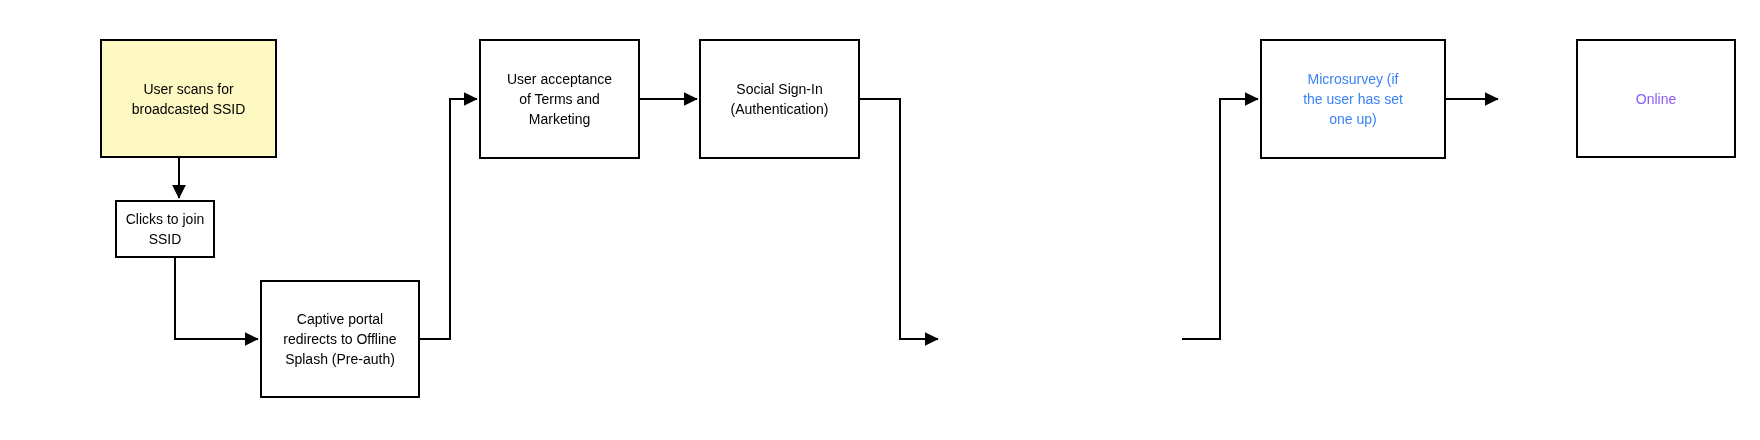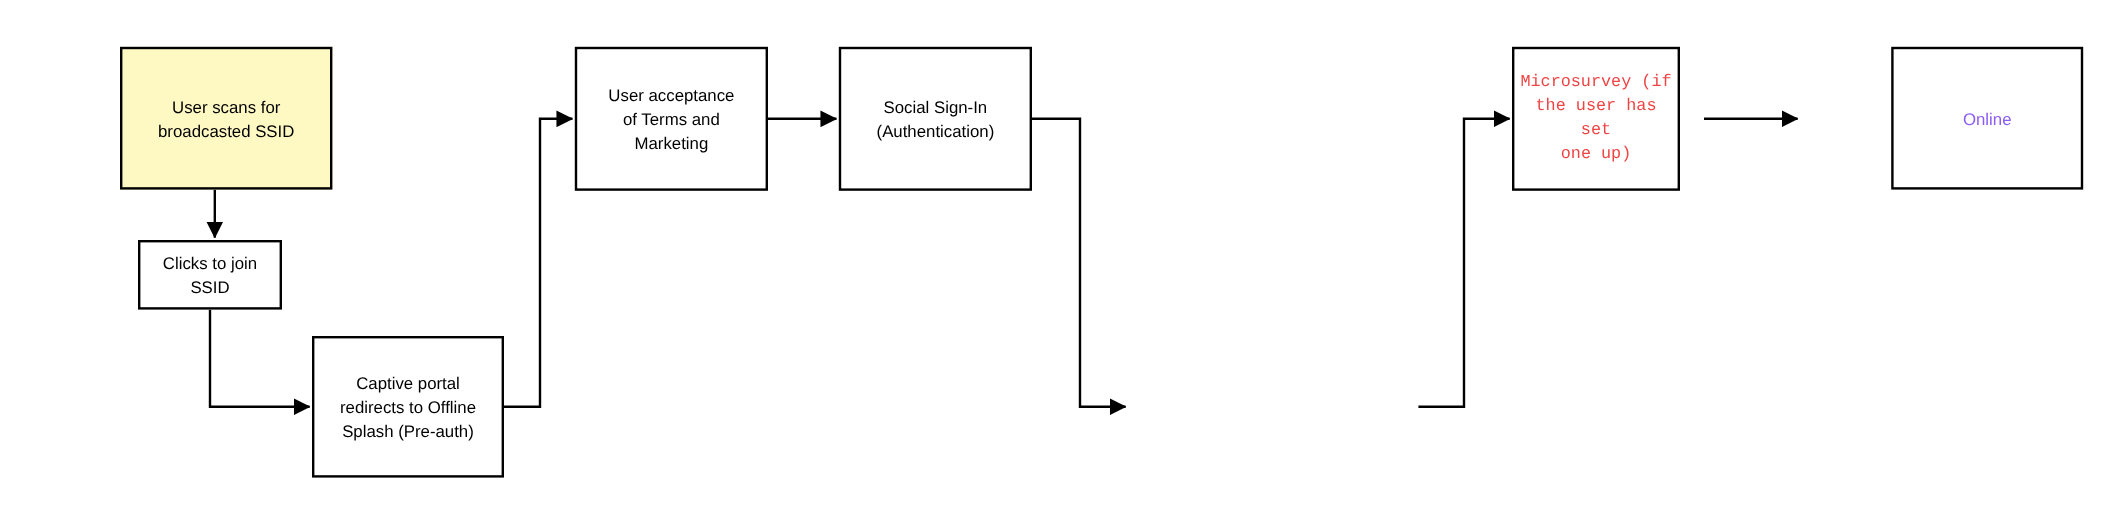--- a/index.html
+++ b/index.html
@@ -66,39 +66,39 @@
       <polyline points="640,99 697,99" stroke="#000000" marker-end="url(#arrow)"></polyline>
       <polyline points="860,99 900,99 900,339 938,339" stroke="#000000" marker-end="url(#arrow)"></polyline>
       <polyline points="1182,339 1220,339 1220,99 1258,99" stroke="#000000" marker-end="url(#arrow)"></polyline>
       <polyline points="1420,99 1498,99" stroke="#000000" marker-end="url(#arrow)"></polyline>
     </svg>
 
 <div class="node" style="left: 100px; top: 39px; width: 177px; height: 119px; background: #fef9c3; border-color: rgb(0, 0, 0); color: rgb(0, 0, 0);">
       <span>User scans for
 broadcasted SSID</span>
     </div>
-    <div class="node" style="left: 115px; top: 200px; width: 120px; height: 58px; background: rgb(255, 255, 255); border-color: rgb(0, 0, 0); color: rgb(0, 0, 0);">
+    <div class="node" style="left: 115px; top: 200px; width: 100px; height: 58px; background: rgb(255, 255, 255); border-color: rgb(0, 0, 0); color: rgb(0, 0, 0);">
       <span>Clicks to join
 SSID</span>
     </div>
     <div class="node" style="left: 260px; top: 280px; width: 160px; height: 118px; background: rgb(255, 255, 255); border-color: rgb(0, 0, 0); color: rgb(0, 0, 0);">
       <span>Captive portal
 redirects to Offline
 Splash (Pre-auth)</span>
     </div>
     <div class="node" style="left: 479px; top: 39px; width: 161px; height: 120px; background: rgb(255, 255, 255); border-color: rgb(0, 0, 0); color: rgb(0, 0, 0);">
       <span>User acceptance
 of Terms and
 Marketing</span>
     </div>
     <div class="node" style="left: 699px; top: 39px; width: 161px; height: 120px; background: rgb(255, 255, 255); border-color: rgb(0, 0, 0); color: rgb(0, 0, 0); justify-content: center;">
       <span>Social Sign-In
 (Authentication)</span>
     </div>
-    <div class="node" style="left: 1260px; top: 39px; width: 140px; height: 120px; background: rgb(255, 255, 255); border-color: rgb(0, 0, 0); color: #ef4444; font-family: Liberation Mono, monospace;">
+    <div class="node" style="left: 1260px; top: 39px; width: 186px; height: 120px; background: rgb(255, 255, 255); border-color: rgb(0, 0, 0); color: #3b82f6;">
       <span>Microsurvey (if
 the user has set
 one up)</span>
     </div>
     <div class="node" style="left: 1576px; top: 39px; width: 160px; height: 119px; background: rgb(255, 255, 255); border-color: rgb(0, 0, 0); color: #8b5cf6;">
       <span>Online</span>
     </div>
   </div>
 
 </body></html>

